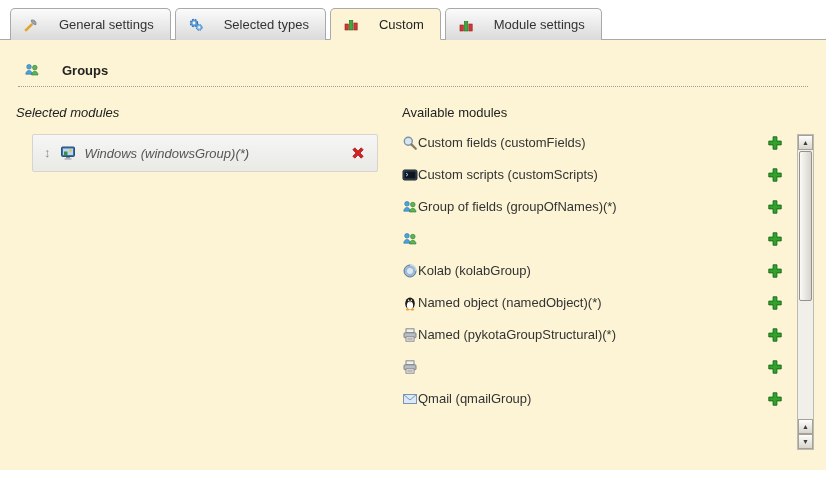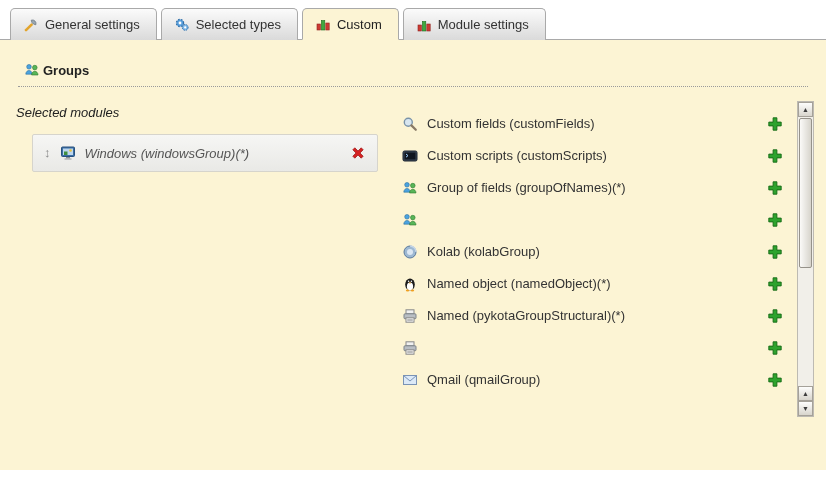--- a/index.html
+++ b/index.html
@@ -19,21 +19,21 @@
     display: flex;
     gap: 4px;
     padding: 8px 10px 0 10px;
     background: #ffffff;
     border-bottom: 1px solid #a9a9a9;
     height: 40px;
   }
   .tab {
     display: flex;
     align-items: center;
-    gap: 6px;
+    gap: 20px;
     padding: 6px 16px 6px 12px;
     border: 1px solid #a9a9a9;
     border-bottom: none;
     border-radius: 5px 5px 0 0;
     background: linear-gradient(#fbfbfb, #dadada);
     color: #333;
     cursor: pointer;
     margin-bottom: -1px;
     white-space: nowrap;
   }
@@ -47,21 +47,21 @@
   
   .content {
     background: #fcf4d4;
     height: 430px;
     padding: 14px 12px 0 12px;
     overflow: hidden;
   }
   .section-heading {
     display: flex;
     align-items: flex-end;
-    gap: 3px;
+    gap: 22px;
     font-weight: bold;
     padding: 4px 6px 8px 6px;
     margin: 4px 6px 14px 6px;
     border-bottom: 1px dotted #9a9a9a;
   }
   .section-heading .icon { display: inline-flex; width: 16px; height: 16px; }
 
   .columns { display: flex; margin-top: 14px; }
   .col-left  { width: 378px; padding-left: 4px; font-style: italic; }
   .col-right { flex: 1; padding-left: 12px; }
@@ -100,22 +100,21 @@
     display: inline-flex;
     width: 16px;
     height: 16px;
   }
 
   
   .available-wrap { display: flex; height: 316px; overflow: hidden; }
   .available-list { flex: 1; overflow: hidden; }
   .avail-row {
     display: flex;
-    align-items: flex-end;
-    gap: 9px;
+    align-items: flex-start;
     min-height: 32px;
     padding: 1px 0;
   }
   .avail-row .icon { display: inline-flex; width: 16px; height: 16px; flex: 0 0 16px; }
   .avail-label { flex: 1; max-width: 282px; color: #333; line-height: 1.25; }
   .add-btn { margin-right: 14px; margin-left: auto; }
 
   
   .scrollbar {
     width: 17px;
@@ -230,20 +229,21 @@
             <button class="icon-btn" title="">
               <svg width="16" height="16" viewBox="0 0 16 16">
                 <path d="M2.8 4.8 L4.8 2.8 L8 6 L11.2 2.8 L13.2 4.8 L10 8 L13.2 11.2 L11.2 13.2 L8 10 L4.8 13.2 L2.8 11.2 L6 8 Z" fill="#d42222" stroke="#991313" stroke-width="0.7"></path>
               </svg>
             </button>
           </div>
         </div>
       </div>
 
       <div class="col-right">
+        <div class="col-title">Available modules</div>
 
         <div class="available-wrap">
           <div class="available-list">
 
             <div class="avail-row">
               <span class="icon">
                 <svg width="16" height="16" viewBox="0 0 16 16">
                   <circle cx="6.3" cy="6.3" r="4" fill="#d8e6f0" stroke="#7a93a8" stroke-width="1.4"></circle>
                   <line x1="9.4" y1="9.4" x2="13.8" y2="13.8" stroke="#8a7a66" stroke-width="2.2" stroke-linecap="round"></line>
                 </svg>

